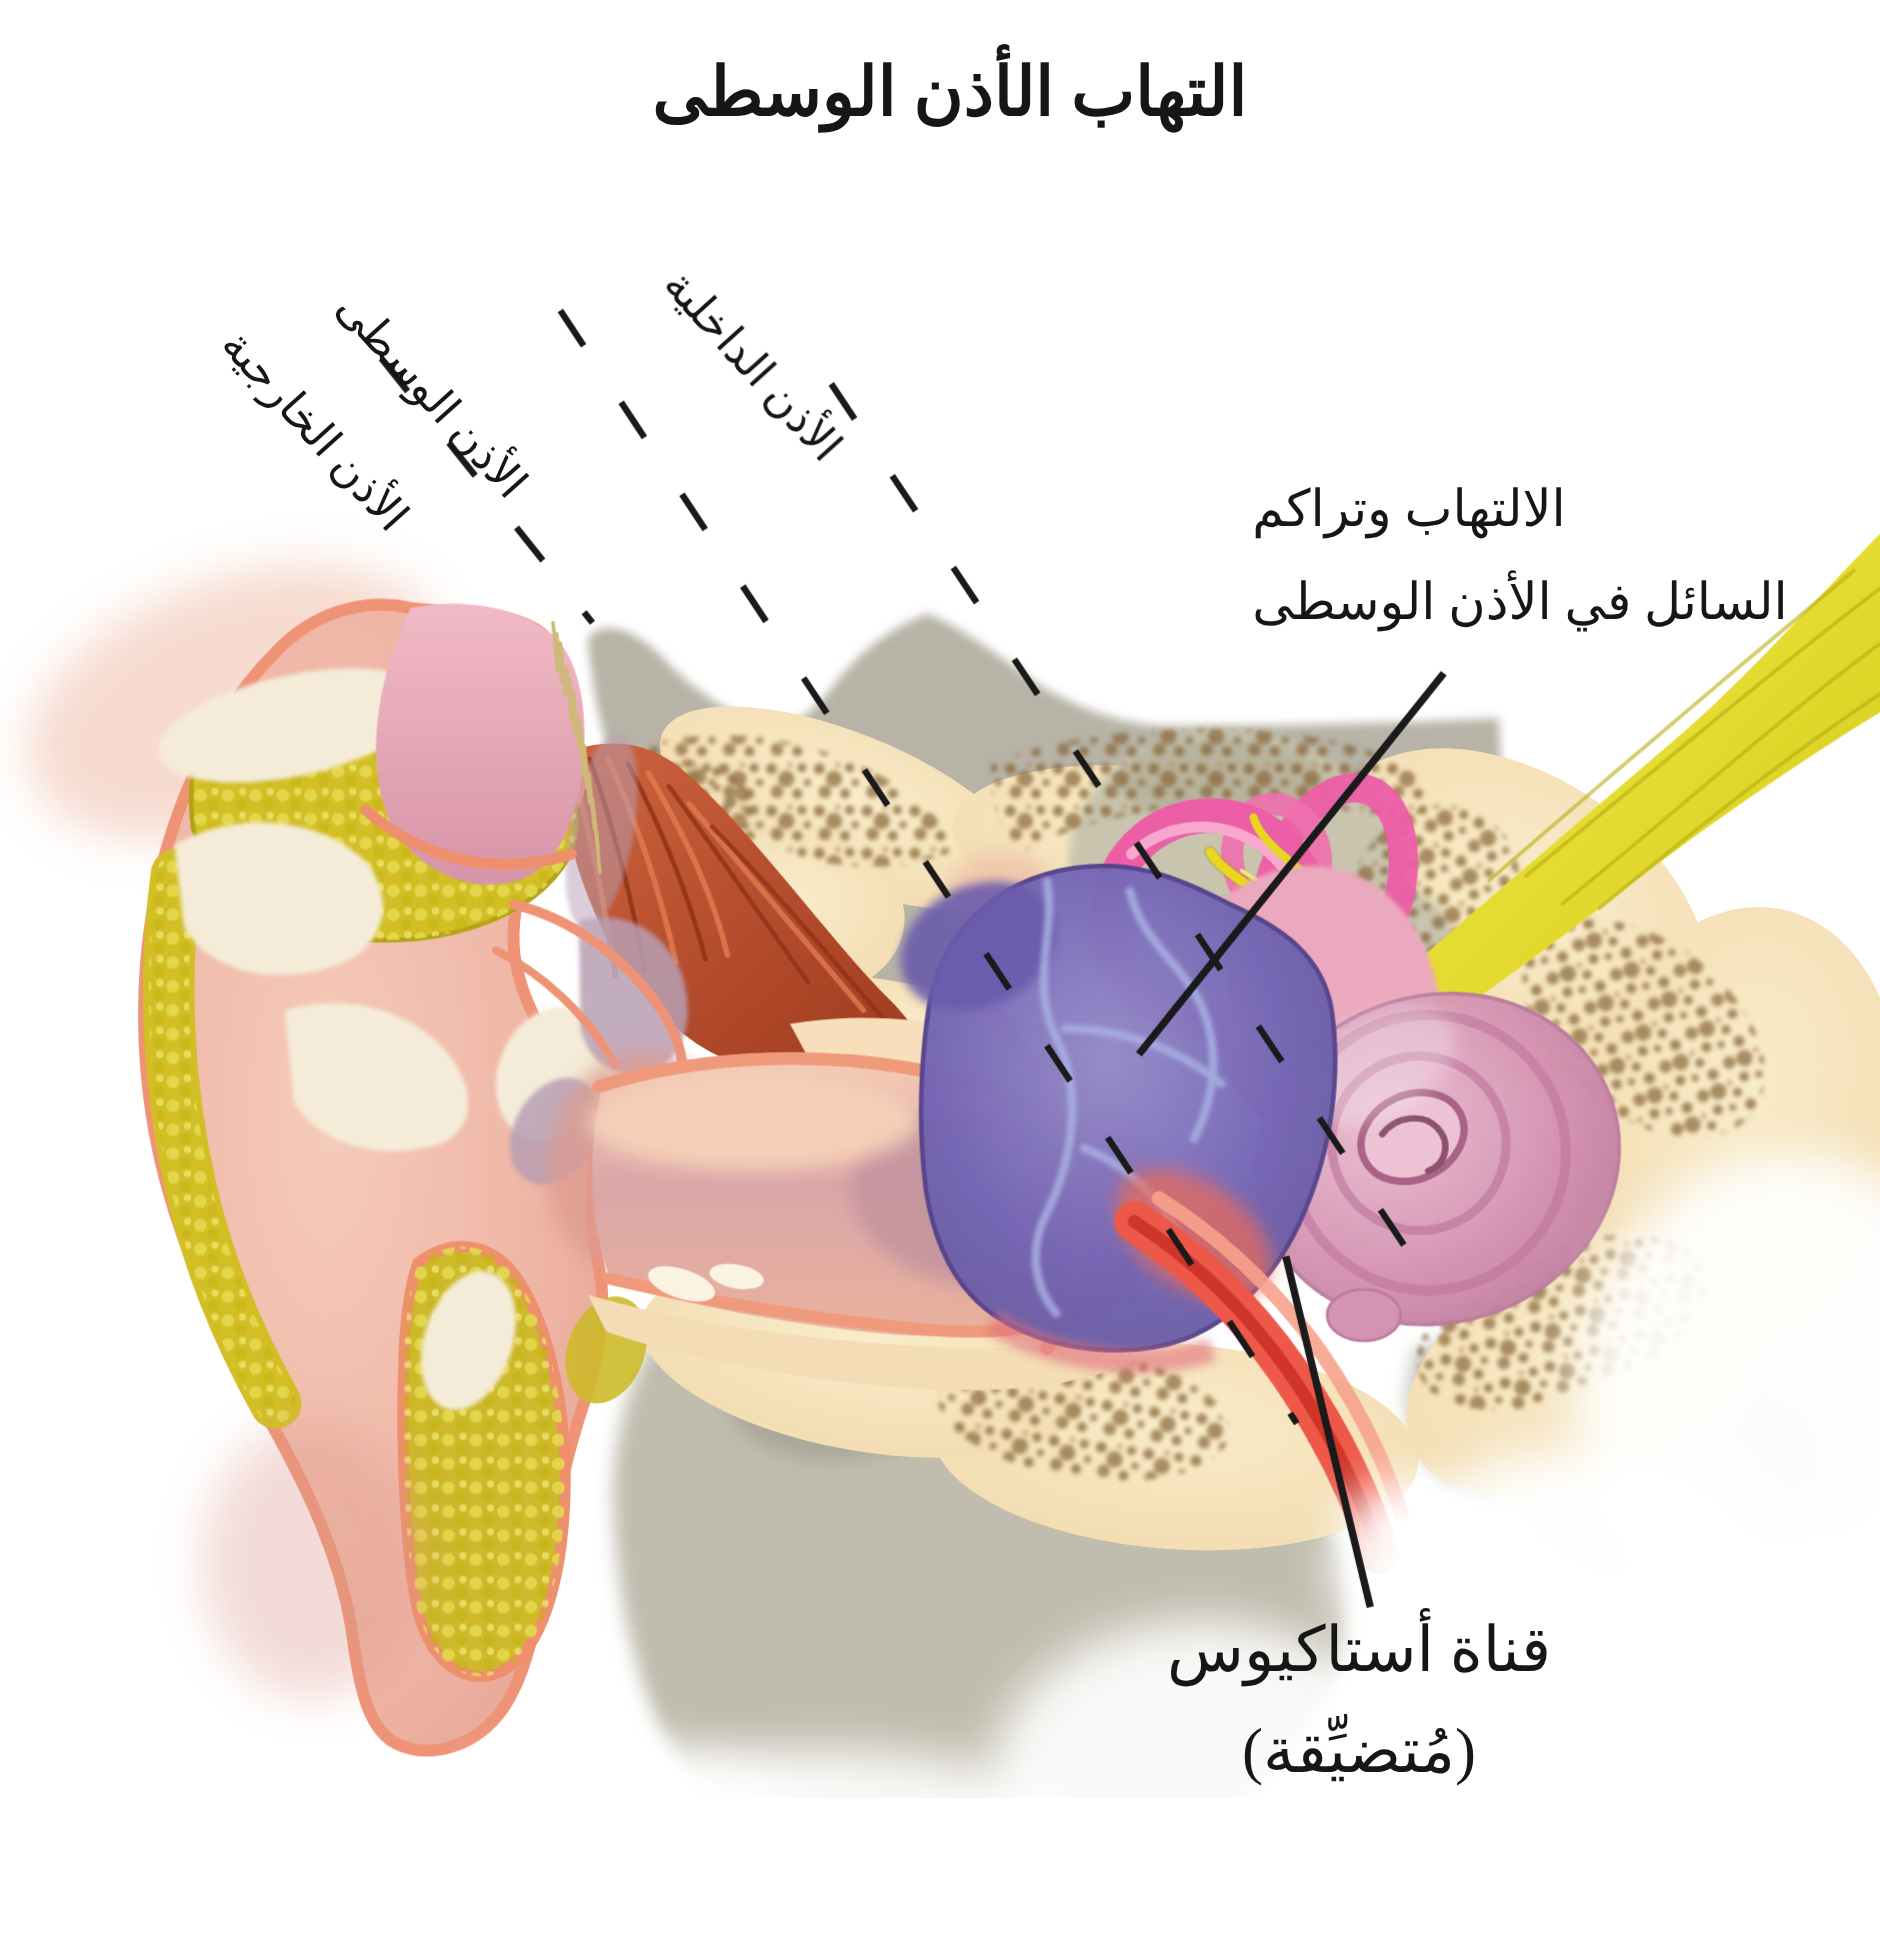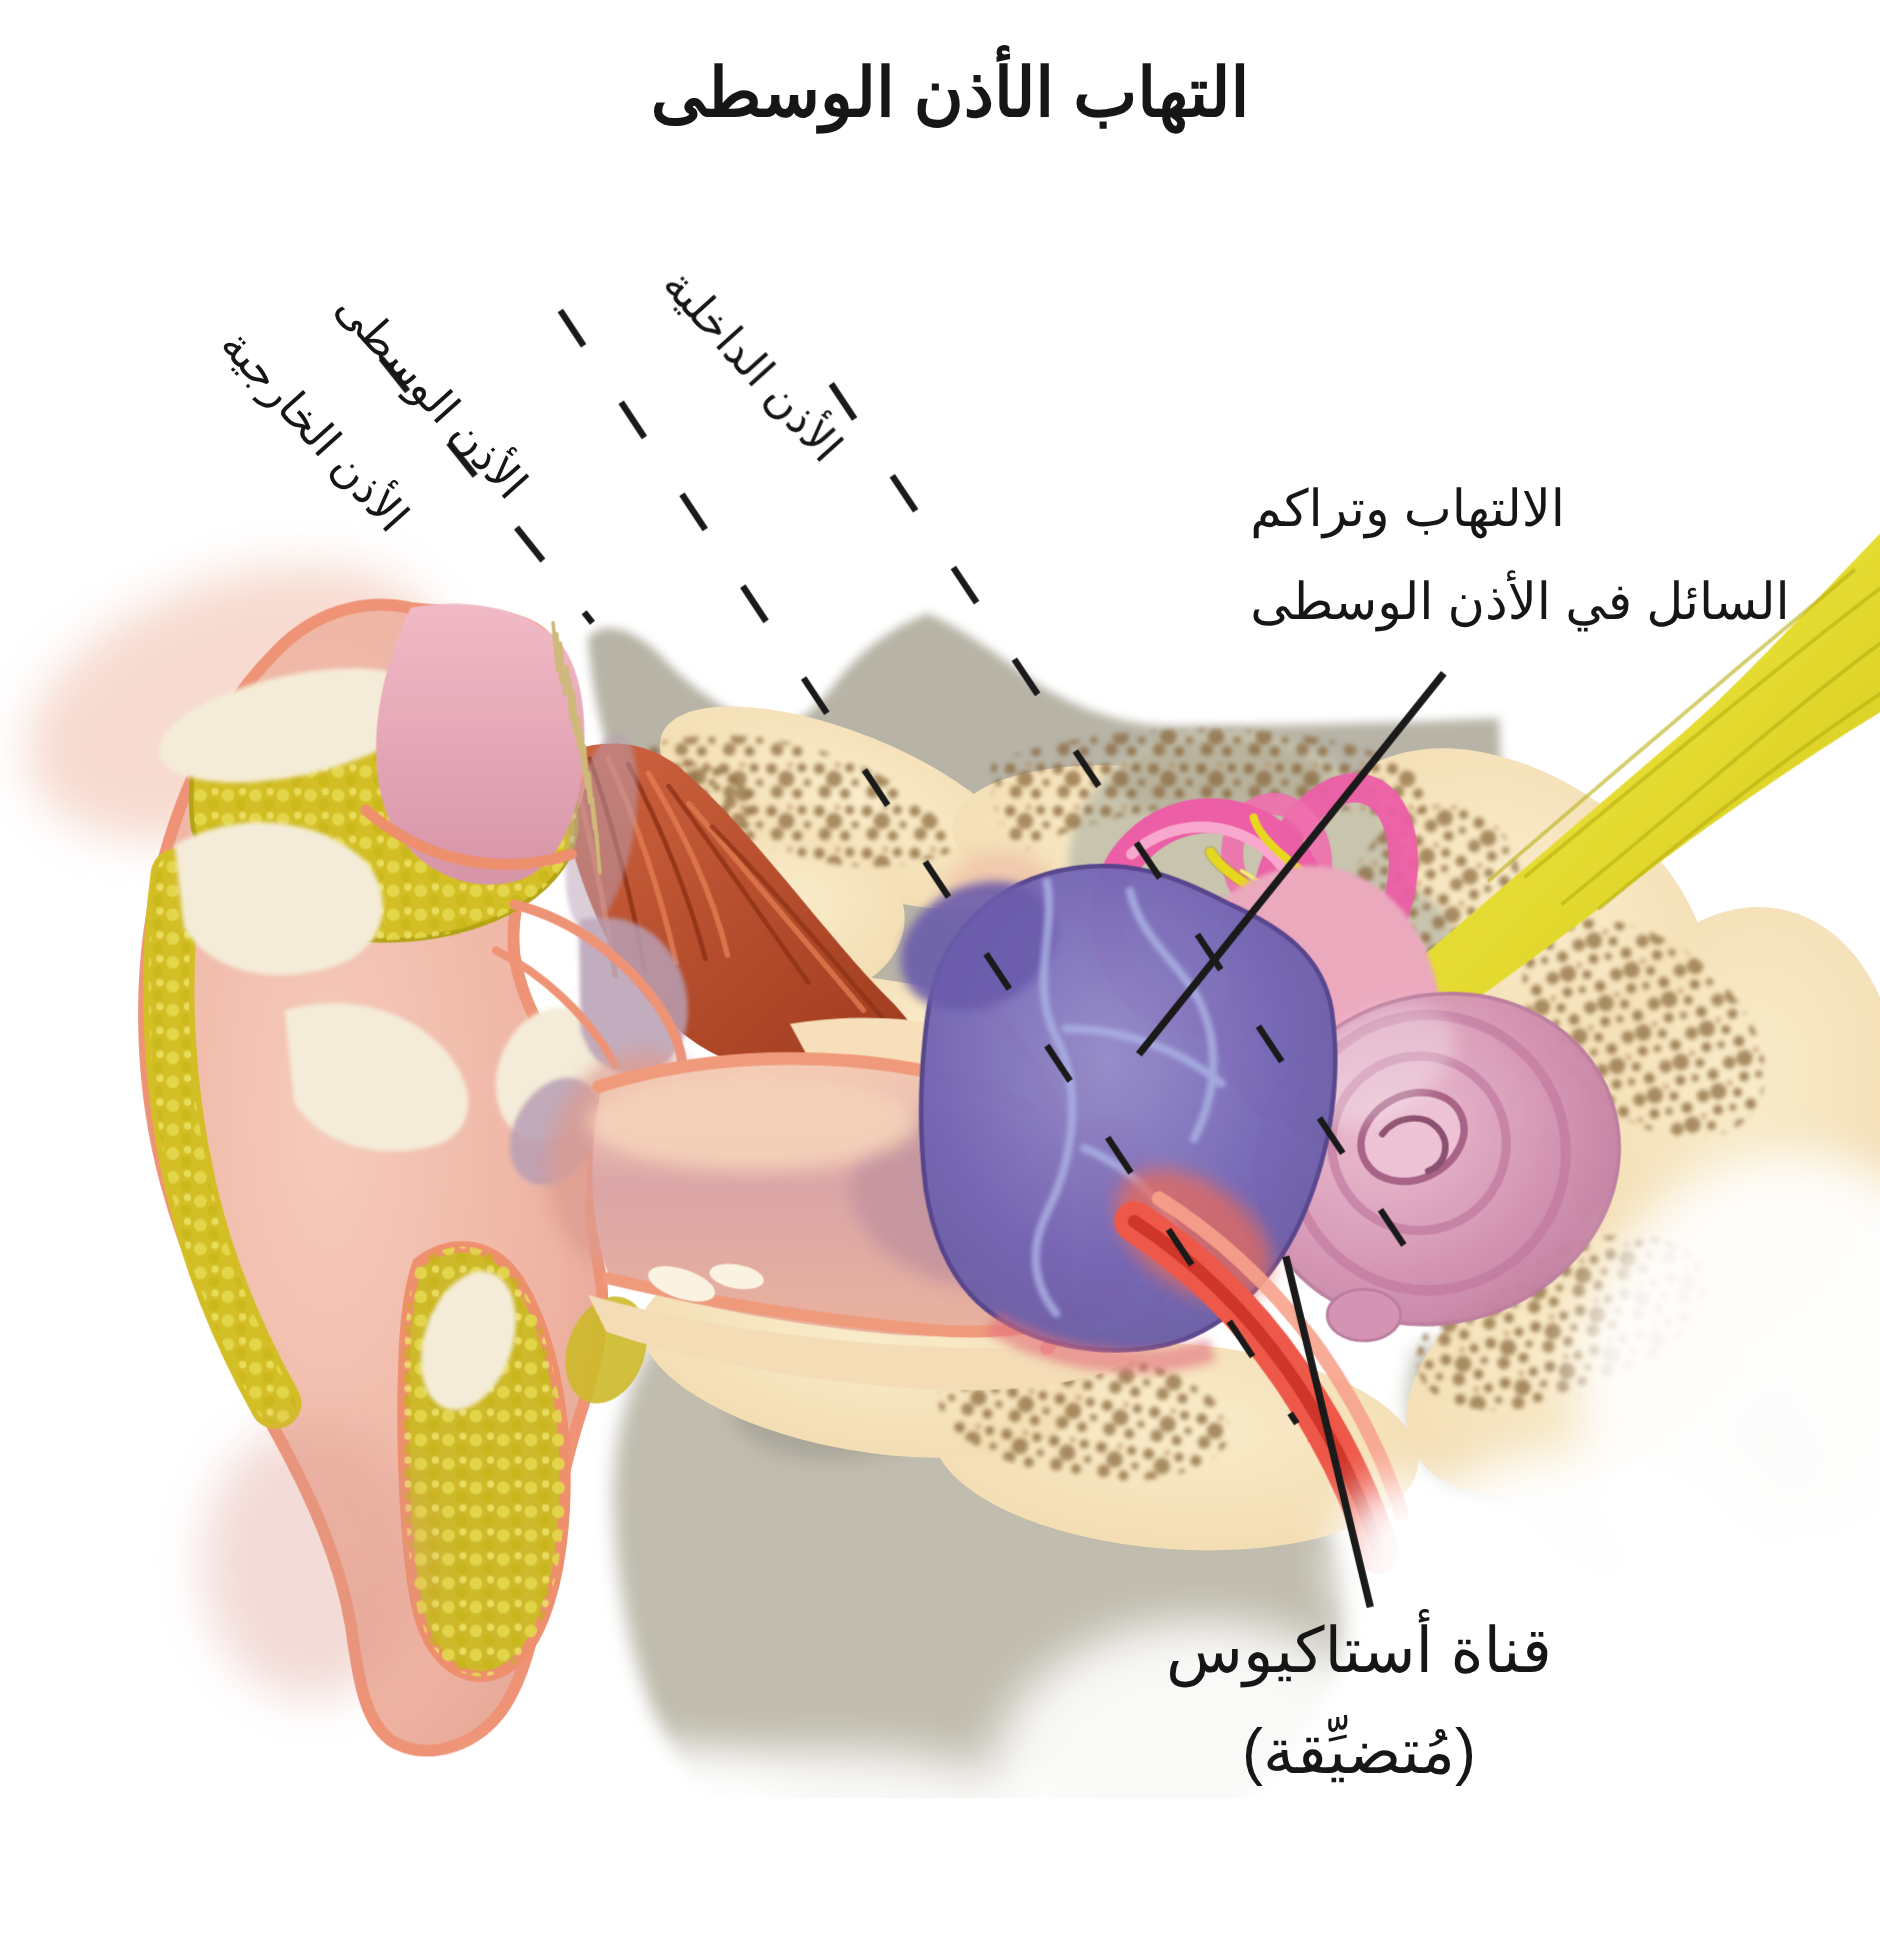--- a/index.html
+++ b/index.html
@@ -1,18 +1,18 @@
 <!DOCTYPE html>
 <html lang="ar" style="font-size:14.7px"><head>
 <meta charset="utf-8">
 <style>
   html,body{margin:0;padding:0;background:#ffffff;}
   .stage{
     position:relative;width:1881px;height:1798px;background:#ffffff;overflow:hidden;
-    font-family:Liberation Sans, sans-serif;
+    font-family:Liberation Serif, serif;
   }
   .stage svg.art{position:absolute;left:0;top:0;width:1881px;height:1957px;}
   .lbl{position:absolute;color:#161616;white-space:nowrap;}
   .title{
     left:950px;top:92px;transform:translate(-50%,-50%);
     font-size:68px;font-weight:bold;letter-spacing:0.9px;
   }
   .rot{font-size:44px;transform-origin:center center;}
   .rot-outer{left:315px;top:430px;transform:translate(-50%,-50%) rotate(48deg);}
   .rot-middle{left:432px;top:395px;transform:translate(-50%,-50%) rotate(48deg);}

